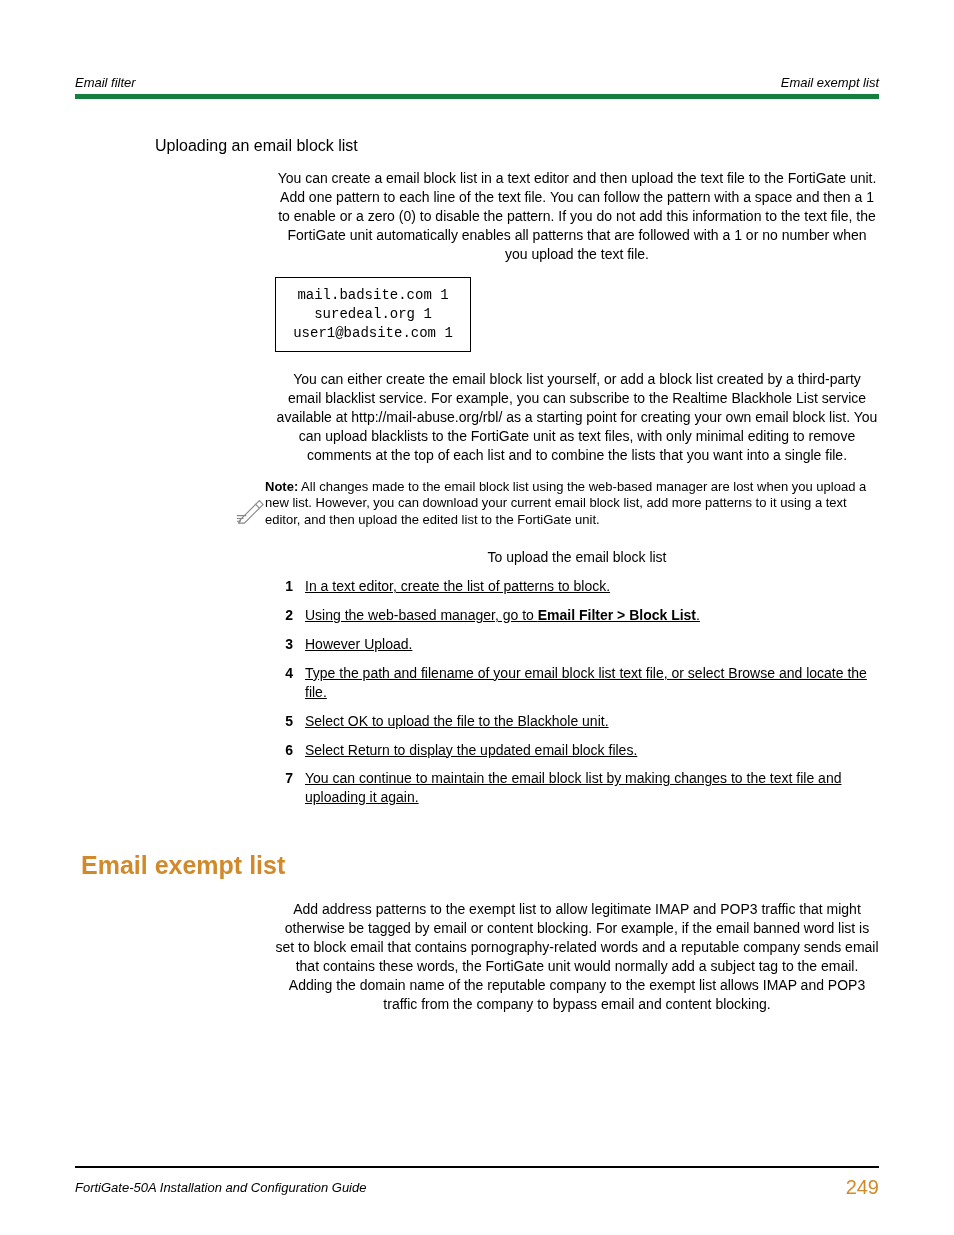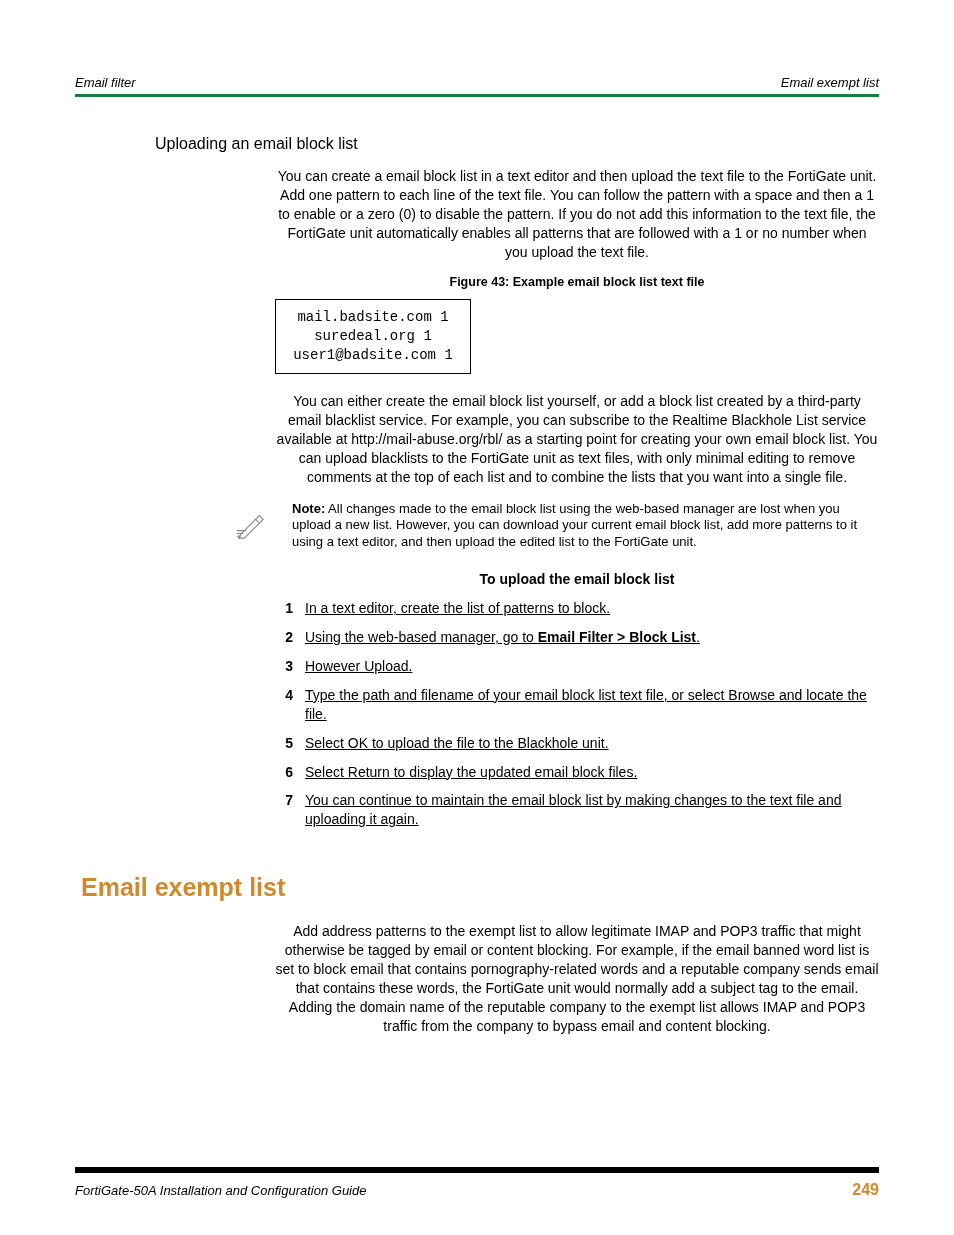--- a/index.html
+++ b/index.html
@@ -11,21 +11,21 @@
       position: relative;
       color: #000;
       background: #fff;
     }
     .header {
       display: flex;
       justify-content: space-between;
       font-style: italic;
       font-size: 13px;
       padding-bottom: 4px;
-      border-bottom: 3px solid #15803d;
+      border-bottom: 5px solid #15803d;
       margin-bottom: 38px;
     }
     .content-indent { margin-left: 200px; text-align: center; }
     .section-heading {
       font-size: 16px;
       font-weight: normal;
       margin-left: 80px;
       margin-bottom: 14px;
     }
     .para {
@@ -43,34 +43,34 @@
       font-family: "Courier New", monospace;
       font-size: 14px;
       padding: 8px 12px;
       width: 196px;
       margin-bottom: 18px;
       line-height: 1.35;
       white-space: pre;
     }
     .note-row {
       display: flex;
-      align-items: center;
+      align-items: flex-end;
       margin-left: 160px;
       margin-bottom: 20px;
-      gap: 27px;
+      gap: 0;
     }
     .note-icon {
       width: 30px;
       flex-shrink: 0;
       margin-top: 2px;
     }
     .note-text { font-size: 13px; line-height: 1.3; }
     .sub-bold {
       font-size: 14px;
-      font-weight: bold;
+      font-weight: normal;
       margin-bottom: 12px;
     }
     .steps { margin-left: 190px; }
     .step-row {
       display: flex;
       font-size: 14px;
       line-height: 1.35;
       margin-bottom: 10px;
     }
     .step-num {
@@ -87,43 +87,42 @@
       font-weight: bold;
       margin-top: 44px;
       margin-bottom: 20px;
       margin-left: 6px;
     }
     .footer {
       position: absolute;
       bottom: 36px;
       left: 75px;
       right: 75px;
-      border-top: 6px solid #000000;
+      border-top: 2px solid #000000;
       padding-top: 8px;
       display: flex;
       justify-content: space-between;
       align-items: center;
       gap: 6px;
     }
     .footer-left { font-style: italic; font-size: 13px; }
-    .footer-right { color: #d18a2b; font-weight: bold; font-size: 16px; }
+    .footer-right { color: #d18a2b; font-weight: normal; font-size: 20px; }
   </style>
 </head>
 <body>
 
 <div class="header">
   <span>Email filter</span>
   <span>Email exempt list</span>
 </div>
 
 <h3 class="section-heading">Uploading an email block list</h3>
 
 <div class="content-indent">
   <p class="para">You can create a email block list in a text editor and then upload the text file to the FortiGate unit. Add one pattern to each line of the text file. You can follow the pattern with a space and then a 1 to enable or a zero (0) to disable the pattern. If you do not add this information to the text file, the FortiGate unit automatically enables all patterns that are followed with a 1 or no number when you upload the text file.</p>
-  <p class="figure-caption">Figure 43: Example email block list text file</p>
   <div class="code-block">mail.badsite.com 1
 suredeal.org 1
 user1@badsite.com 1</div>
   <p class="para">You can either create the email block list yourself, or add a block list created by a third-party email blacklist service. For example, you can subscribe to the Realtime Blackhole List service available at http://mail-abuse.org/rbl/ as a starting point for creating your own email block list. You can upload blacklists to the FortiGate unit as text files, with only minimal editing to remove comments at the top of each list and to combine the lists that you want into a single file.</p>
 </div>
 
 <div class="note-row">
   <div class="note-icon">
     <svg viewBox="0 0 32 32" width="30" height="30">
       <g fill="none" stroke="#888" stroke-width="1.2">

